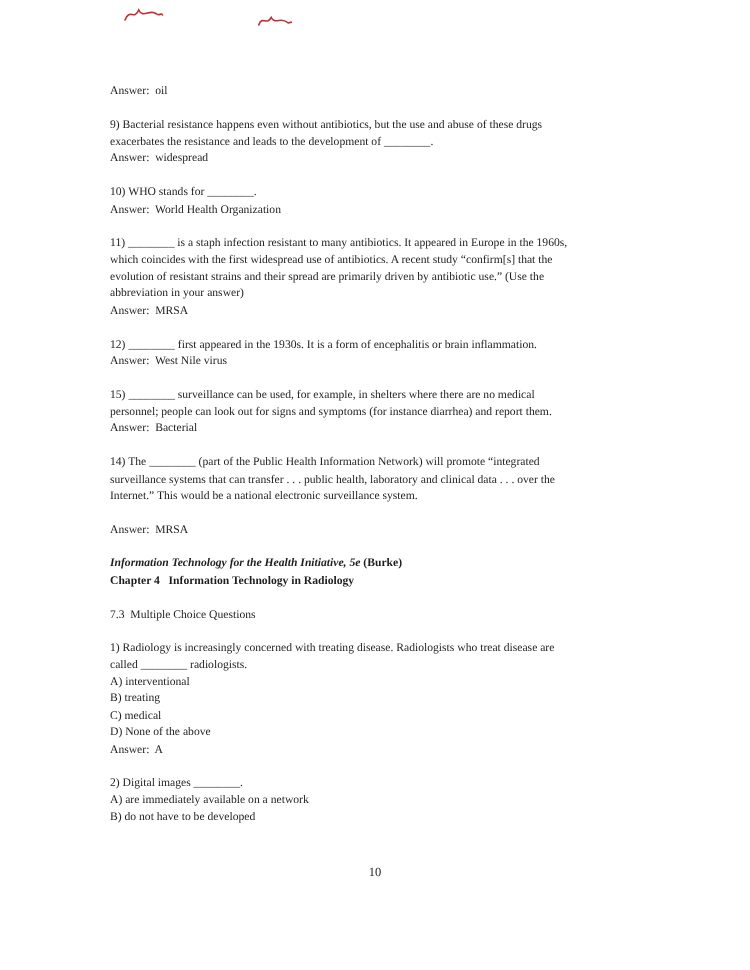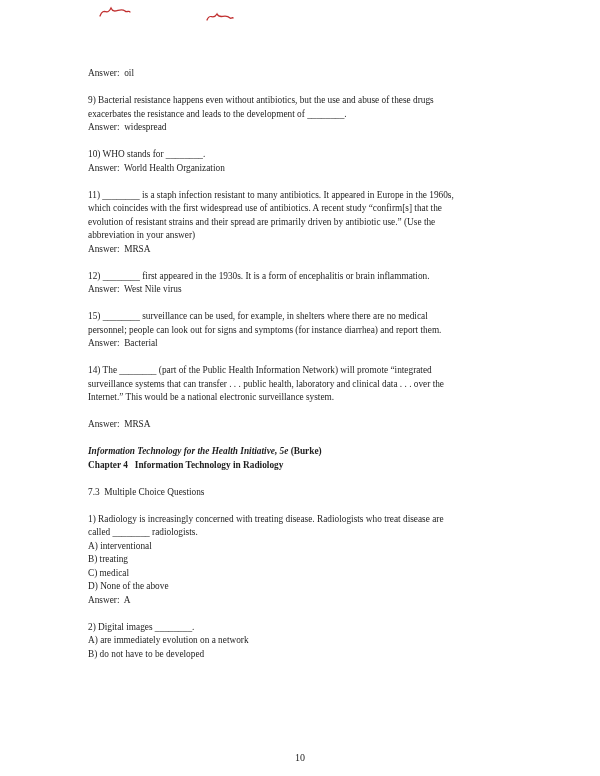--- a/index.html
+++ b/index.html
@@ -24,21 +24,21 @@
     font-size: 9.3px;
     line-height: 13.5px;
     white-space: pre-wrap;
   }
   .heading-block .tline { font-weight: bold; }
   .title-italic { font-style: italic; font-weight: bold; }
   .title-roman { font-weight: bold; }
   .pagenum {
     position: absolute;
     left: 0;
-    top: 751px;
+    top: 692px;
     width: 100%;
     text-align: center;
     font-size: 10px;
     line-height: 13px;
     font-family: Liberation Serif, serif;
   }
   .pen-mark {
     position: absolute;
   }
   .pen-mark-1 { left: 98px; top: 3px; }
@@ -116,21 +116,21 @@
 called ________ radiologists.</div>
       <div class="tline">A) interventional</div>
       <div class="tline">B) treating</div>
       <div class="tline">C) medical</div>
       <div class="tline">D) None of the above</div>
       <div class="tline">Answer:  A</div>
     </div>
 
     <div class="block">
       <div class="tline">2) Digital images ________.</div>
-      <div class="tline">A) are immediately evolution on a network</div>
+      <div class="tline">A) are immediately available on a network</div>
       <div class="tline">B) do not have to be developed</div>
     </div>
 
   </div>
 
   <div class="pagenum">10</div>
 
 </div>
 
 </body></html>

